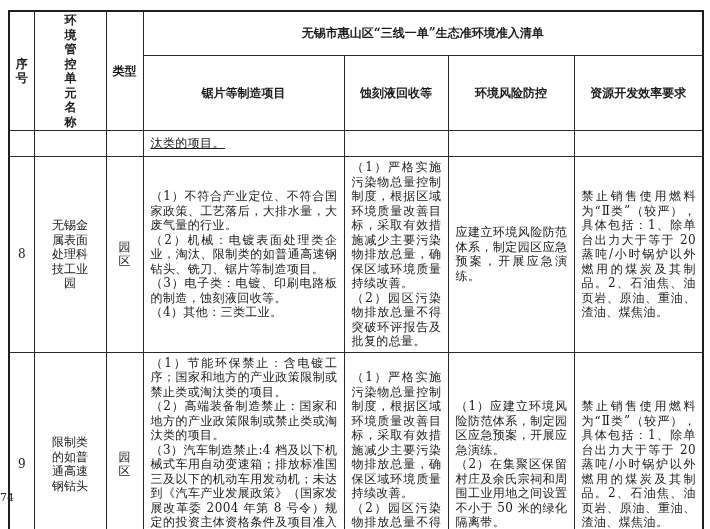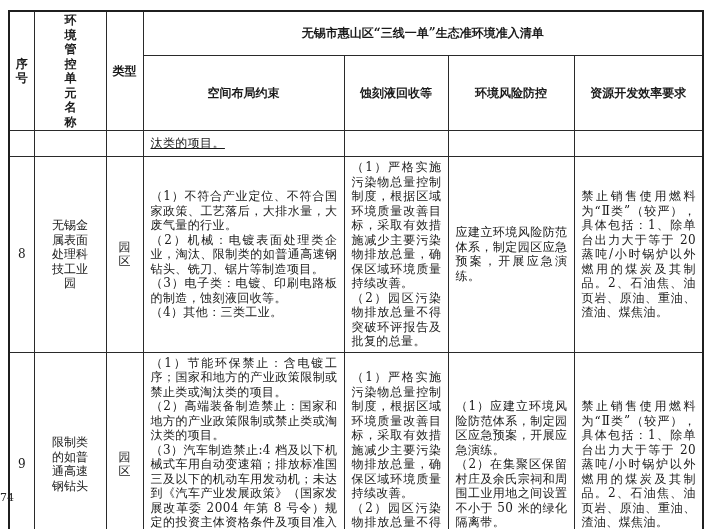--- a/index.html
+++ b/index.html
@@ -53,21 +53,21 @@
       <col style="width:129px">
     </colgroup>
     <tbody>
       <tr style="height:18px">
         <td class="hdr" rowspan="2">序号</td>
         <td class="hdr hdr-narrow" rowspan="2">环境管控单元名称</td>
         <td class="hdr" rowspan="2">类型</td>
         <td class="title-cell" colspan="4">无锡市惠山区“三线一单”生态准环境准入清单</td>
       </tr>
       <tr style="height:34px">
-        <td class="hdr">空间布局约束</td>
+        <td class="hdr">锯片等制造项目</td>
         <td class="hdr">蚀刻液回收等</td>
         <td class="hdr">环境风险防控</td>
         <td class="hdr">资源开发效率要求</td>
       </tr>
 
       <tr style="height:26px">
         <td class="seq-cell"></td>
         <td class="center-cell"></td>
         <td class="center-cell"></td>
         <td class="text-cell top">汰类的项目。</td>

